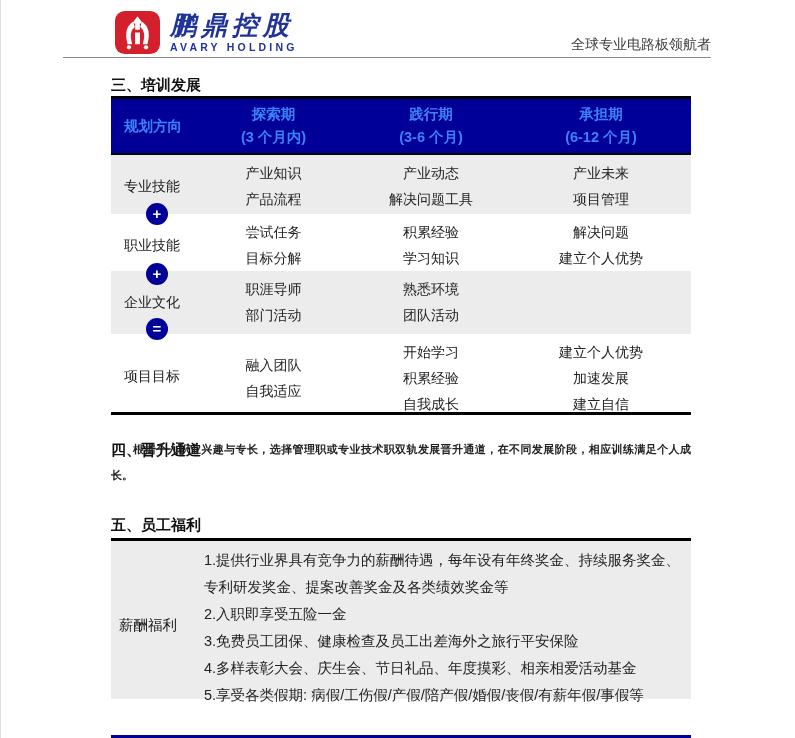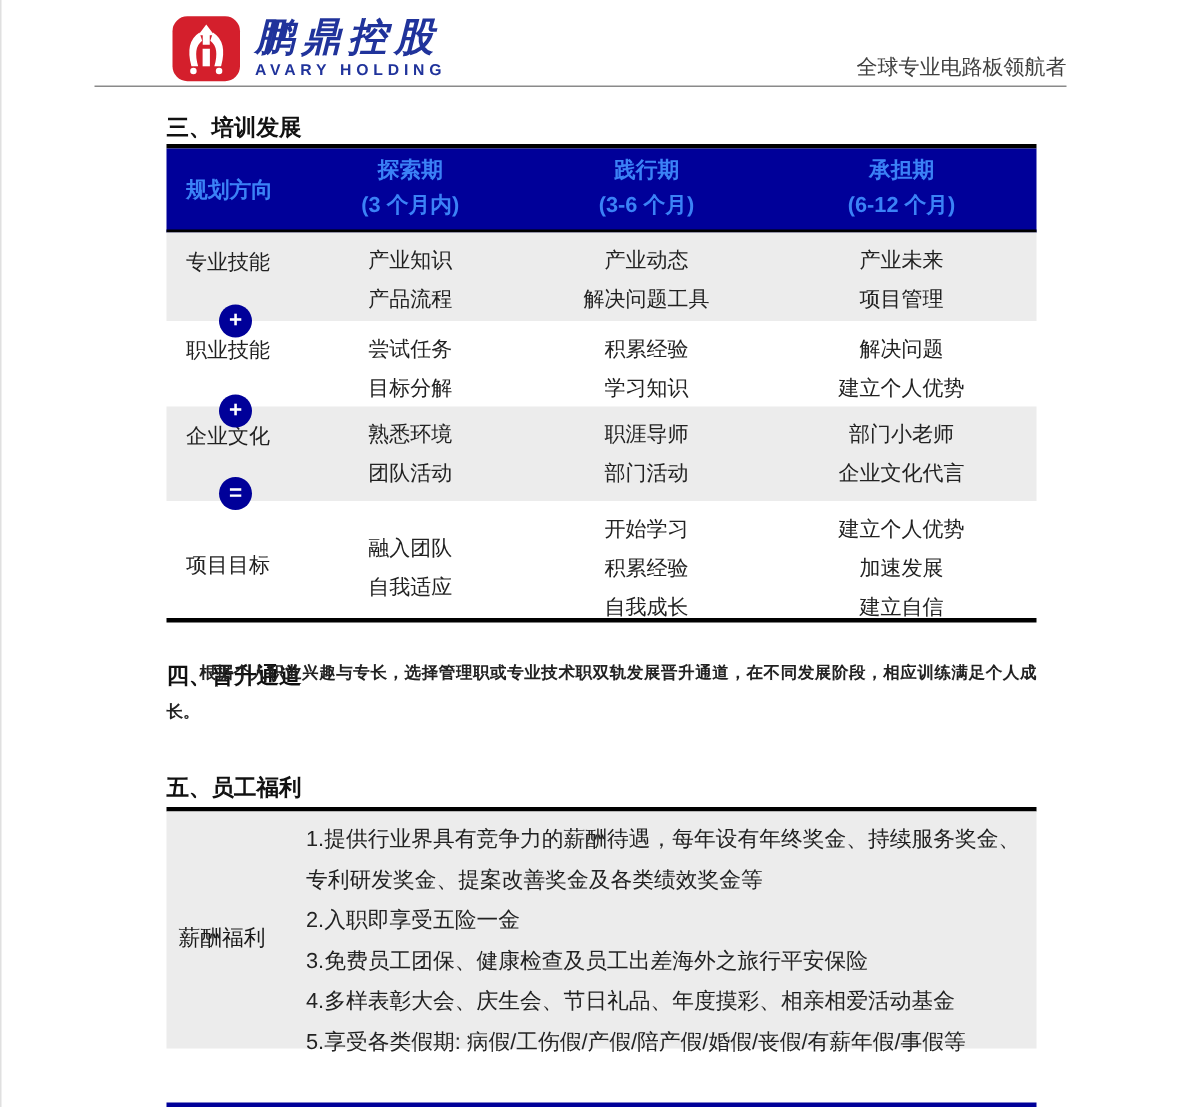--- a/index.html
+++ b/index.html
@@ -38,21 +38,21 @@
   .t1{position:absolute; left:110px; top:96px; width:580px; border-top:3px solid #000; border-bottom:3px solid #000;}
   .t1-header{
     background:var(--navy); border-bottom:2px solid #000; height:54px;
     display:grid; grid-template-columns:85px 155px 160px 180px;
     color:#3b82f6; font-weight:bold; font-size:14.5px; align-items:center;
   }
   .t1-header .c1{padding-left:13px;}
   .t1-header .c2{text-align:center; line-height:23px;}
   .t1-row{display:grid; grid-template-columns:85px 155px 160px 180px; font-size:14px; color:#222;}
   .t1-row.gray{background:var(--rowgray);}
-  .t1-row .label{padding-left:13px; padding-top:6px; line-height:26px; white-space:nowrap;}
+  .t1-row .label{padding-left:13px; padding-top:18px; line-height:26px; white-space:nowrap;}
   .t1-row.center-label{align-items:center;}
   .t1-row.center-label .label{padding-top:0;}
   .t1-row .cell{text-align:center; padding-top:5px; line-height:26px;}
   .t1-row .cell div{white-space:nowrap;}
   .r1{height:59px;} .r2{height:57px;} .r3{height:63px;} .r4{height:78px;}
   .t1-body{position:relative;}
   .op-circle{
     position:absolute; left:35px; width:22px; height:22px; border-radius:50%;
     background:var(--navy); color:#fff; font-weight:bold; font-size:15px;
     display:flex; align-items:center; justify-content:center; line-height:22px;
@@ -144,30 +144,26 @@
         </div>
         <div class="cell">
           <div>解决问题</div>
           <div>建立个人优势</div>
         </div>
       </div>
 
       <div class="t1-row gray r3">
         <div class="label">企业文化</div>
         <div class="cell">
+          <div>职涯导师</div>
+          <div>部门活动</div>
+        </div>
+        <div class="cell">
           <div>熟悉环境</div>
           <div>团队活动</div>
-        </div>
-        <div class="cell">
-          <div>职涯导师</div>
-          <div>部门活动</div>
-        </div>
-        <div class="cell">
-          <div>部门小老师</div>
-          <div>企业文化代言</div>
         </div>
       </div>
 
       <div class="t1-row r4 center-label">
         <div class="label">项目目标</div>
         <div class="cell">
           <div>融入团队</div>
           <div>自我适应</div>
         </div>
         <div class="cell">

